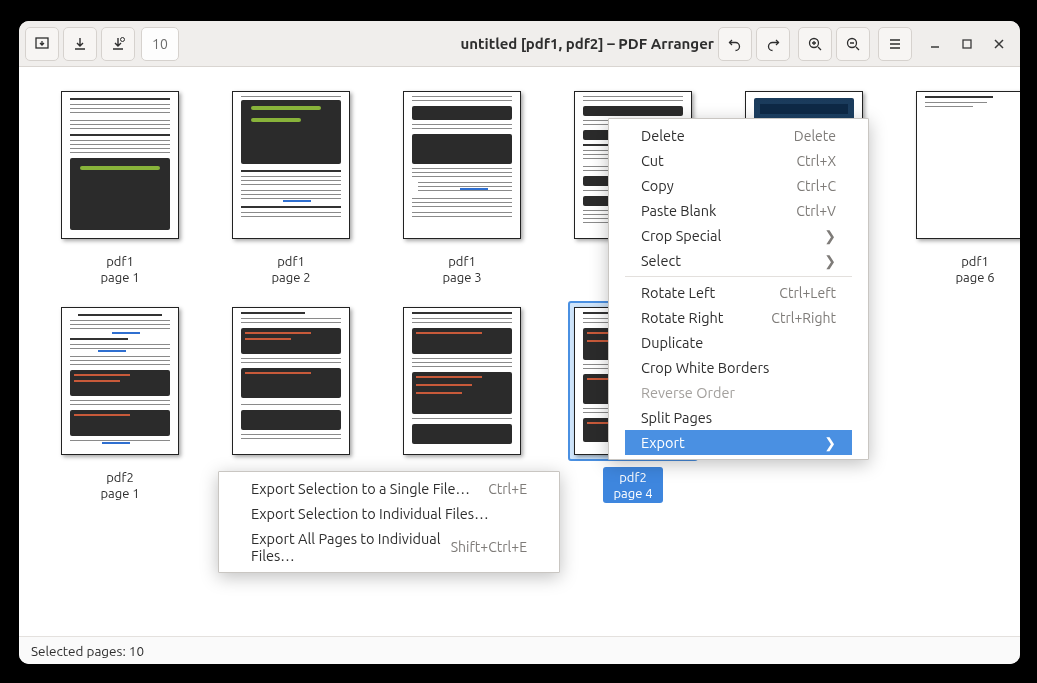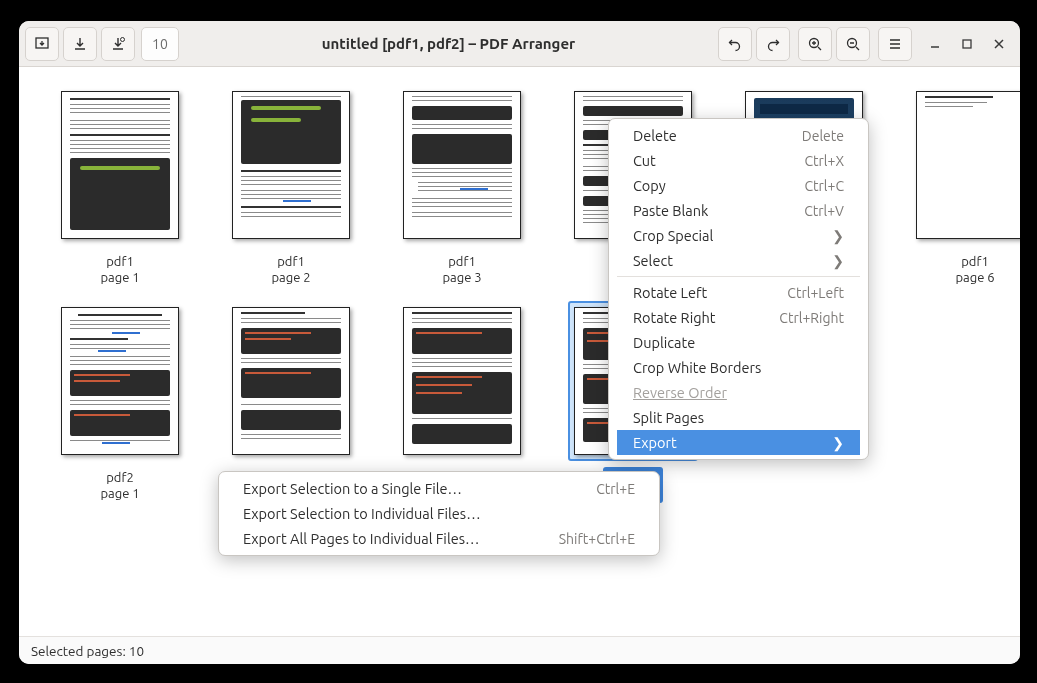--- a/index.html
+++ b/index.html
@@ -18,21 +18,21 @@
 .tbtn {
   width: 34px; height: 34px; border: 1px solid #d6d2ce; border-radius: 5px;
   background: #f7f5f3; display:flex; align-items:center; justify-content:center;
   font-size: 14px; color:#2e2e2e;
 }
 .pagecount {
   width: 38px; height: 34px; border:1px solid #d6d2ce; border-radius:5px;
   background:#fdfdfd; display:flex; align-items:center; justify-content:center;
   font-size:14px; color:#6b6b6b; margin-left:2px;
 }
-.title { flex:1; text-align:center; font-weight:700; font-size:15px; color:#2e2e2e; }
+.title { flex:1; text-align:right; font-weight:700; font-size:15px; color:#2e2e2e; }
 .tgroup-right { display:flex; gap:4px; }
 .winctl { display:flex; gap:14px; margin-left:10px; margin-right:6px; }
 .winctl .circ { width:18px; height:18px; display:flex; align-items:center; justify-content:center; font-size:12px; color:#3a3a3a; }
 
 .content { flex:1; background:#fff; position:relative; overflow:hidden; }
 .grid {
   display:grid; grid-template-columns: repeat(6, 158px);
   column-gap:0; row-gap:8px; padding:18px 22px; justify-content:start;gap:13px;
 }
 .cell { display:flex; flex-direction:column; align-items:center; }
@@ -46,30 +46,30 @@
 .caption.selected { background:#3e86de; color:#fff; }
 
 .line { position:absolute; left:8px; right:8px; height:1px; background:#8a8a8a; }
 .darkblock { position:absolute; left:8px; right:8px; background:#2b2b2b; border-radius:2px; }
 .greenbar { position:absolute; height:4px; background:#88b33a; border-radius:2px; }
 .bluedash { position:absolute; width:28px; height:2px; background:#2f6fd0; }
 
 .statusbar { height:28px; background:#fafafa; border-top:1px solid #e4e1de; display:flex; align-items:center; padding:0 12px; font-size:13.5px; color:#2e2e2e; }
 
 .ctxmenu {
-  position:absolute; background:#fff; border:1px solid #c9c6c2; border-radius:7px;
-  box-shadow:0 4px 18px rgba(0,0,0,.25); padding:4px 8px; font-size:14.5px;
+  position:absolute; background:#fff; border:1px solid #c9c6c2; border-radius:1px;
+  box-shadow:0 4px 18px rgba(0,0,0,.25); padding:4px 16px; font-size:14.5px;
 }
 .menu1 { left:608px; top:118px; width:261px; }
-.menu2 { left:218px; top:471px; width:442px; }
+.menu2 { left:218px; top:471px; width:342px; }
 .mitem { display:flex; justify-content:space-between; align-items:center; padding:4px 16px; color:#2e2e2e; }
 .mitem .shortcut { color:#7e7b78; font-size:14px; }
 .mitem.highlight { background:#4a90e2; color:#fff; }
 .mitem.highlight .arrow { color:#fff; }
-.mitem.disabled { color:#a3a09d;text-decoration:underline; }
+.mitem.disabled { color:#a3a09d; }
 .mitem .arrow { color:#7e7b78; font-size:14px; }
 .msep { height:1px; background:#e3e0dd; margin:3px 0; }
 
 svg { display:block; }
 </style>
 </head>
 <body>
 
 <div class="window">
   <div class="titlebar">

